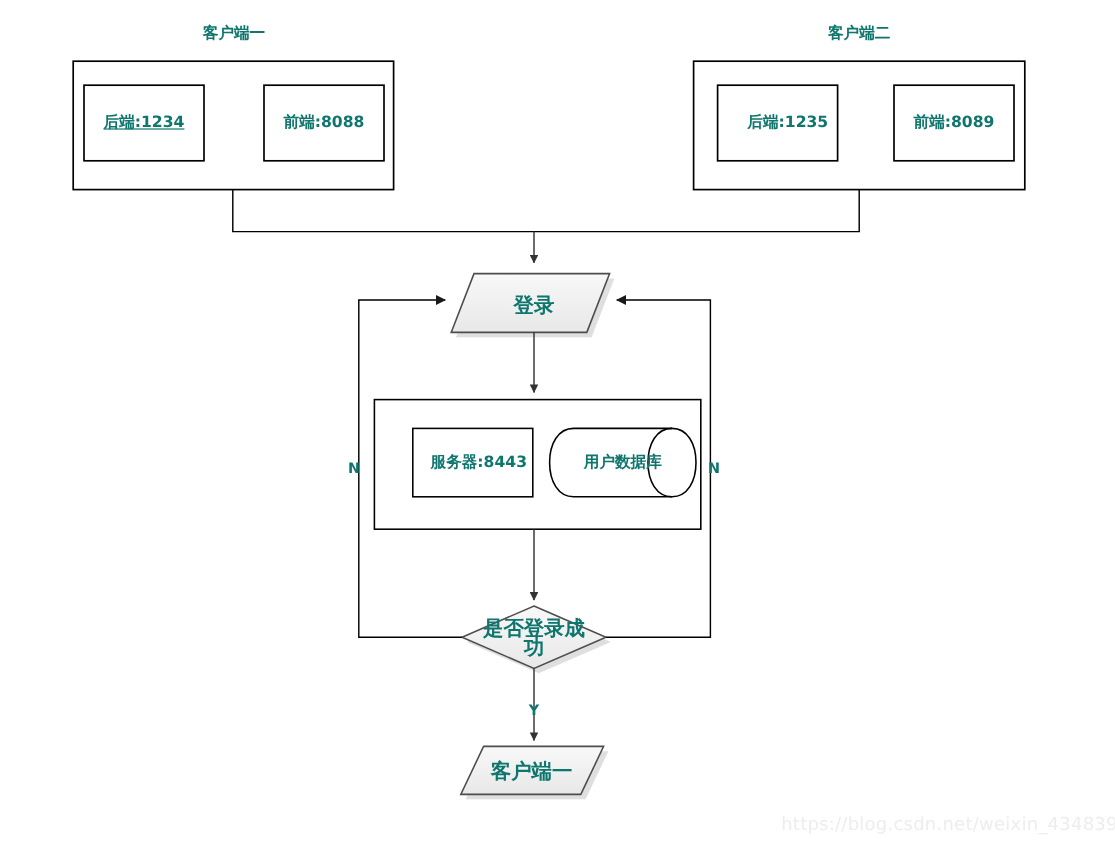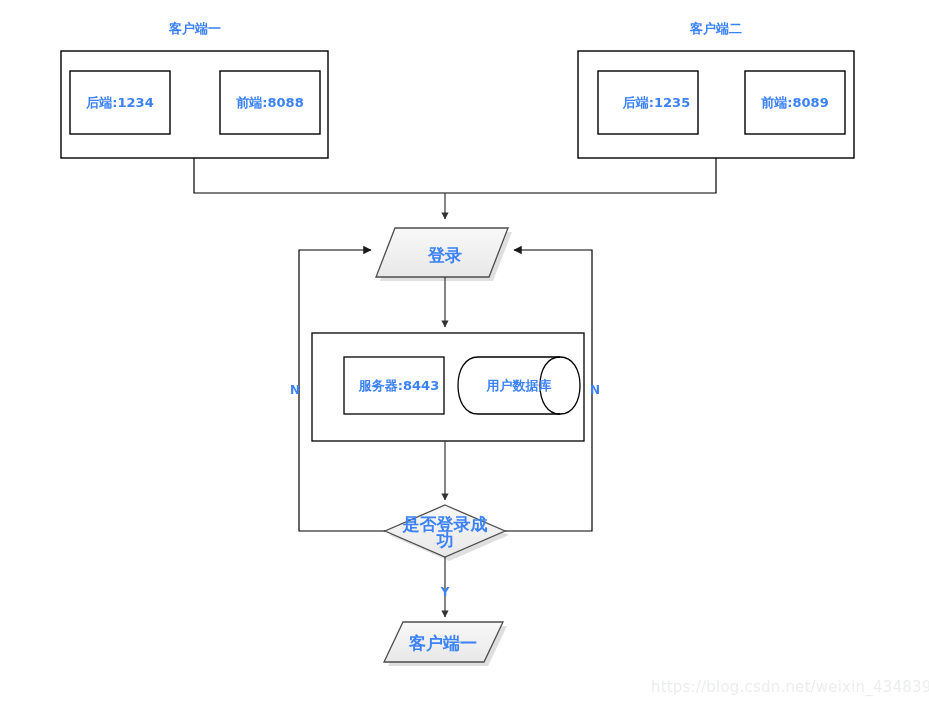--- a/index.html
+++ b/index.html
@@ -22,21 +22,21 @@
     position: absolute;
     left: 0;
     top: 0;
     width: 929px;
     height: 706px;
   }
   .lbl {
     position: absolute;
     font-family: "DejaVu Sans", "Liberation Sans", sans-serif;
     font-weight: bold;
-    color: #3b82f6;
+    color: #0f766e;
     text-align: center;
     line-height: 1.25;
     white-space: pre;
     pointer-events: none;
   }
   .lbl-title {
     font-size: 13px;
   }
   .lbl-box {
     font-size: 13px;
@@ -137,21 +137,21 @@
     <g>
       <path d="M 403 622 L 503 622 L 484 662 L 384 662 Z" fill="#d9d9d9" opacity="0.85" transform="translate(4,4)"></path>
       <path d="M 403 622 L 503 622 L 484 662 L 384 662 Z" fill="url(#nodeGrad)" stroke="#4d4d4d" stroke-width="1.3"></path>
     </g>
   </svg>
 
   <div class="lbl lbl-title" style="left:130px; top:21px; width:130px;">客户端一</div>
 
   <div class="lbl lbl-title" style="left:651px; top:21px; width:130px;">客户端二</div>
 
-  <div class="lbl lbl-box" style="left:70px; top:95px; width:100px;">后端:1234</div>
+  <div class="lbl lbl-box" style="left:70px; top:95px; width:100px;text-decoration:underline;">后端:1234</div>
 
   <div class="lbl lbl-box" style="left:220px; top:95px; width:100px;">前端:8088</div>
 
   <div class="lbl lbl-box" style="left:598px; top:95px; width:117px;">后端:1235</div>
 
   <div class="lbl lbl-box" style="left:745px; top:95px; width:100px;">前端:8089</div>
 
   <div class="lbl lbl-node" style="left:395px; top:245px; width:100px;">登录</div>
 
   <div class="lbl lbl-box" style="left:344px; top:378px; width:110px;">服务器:8443</div>

